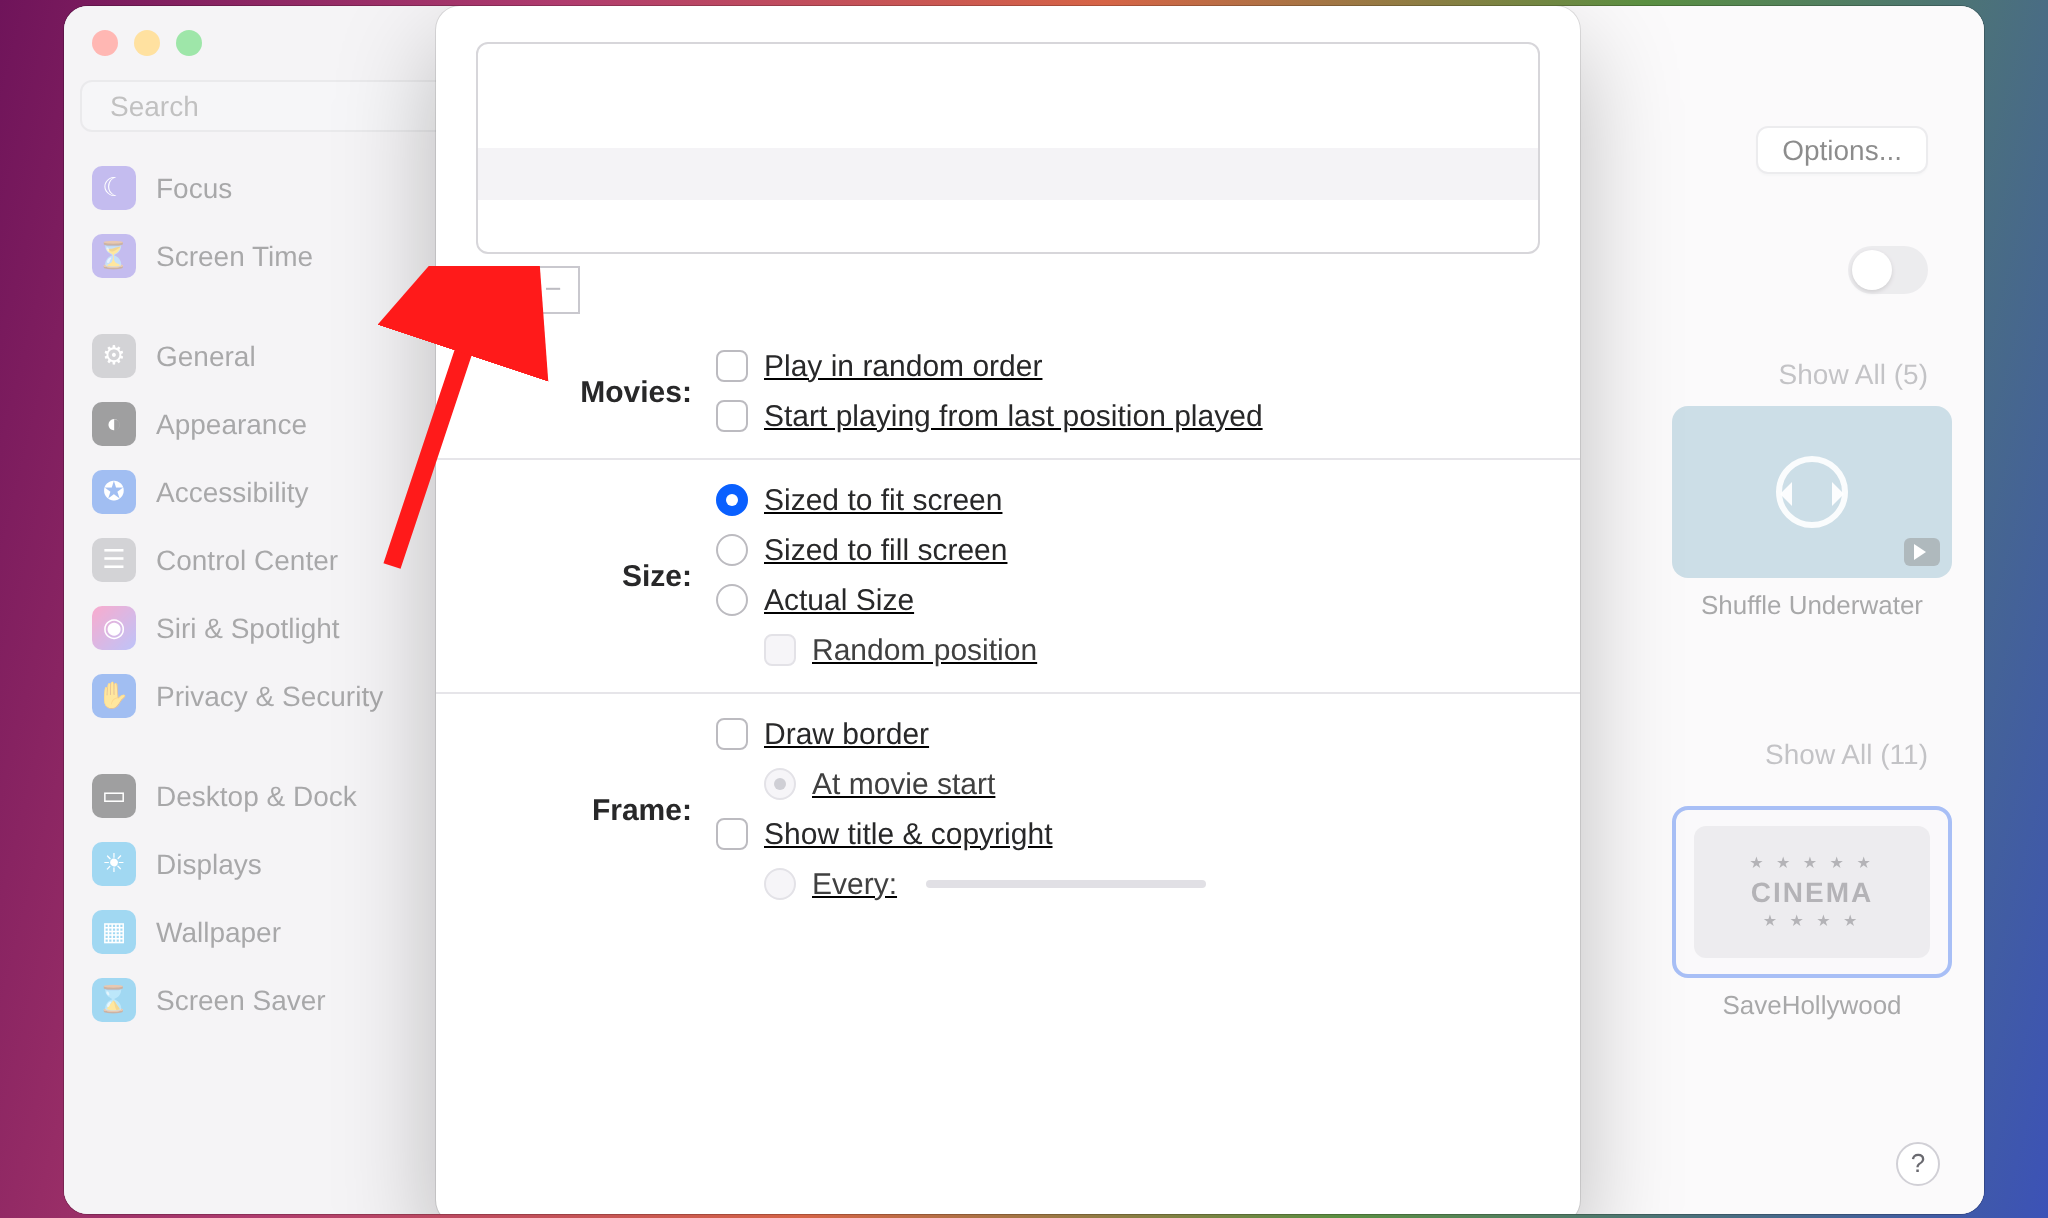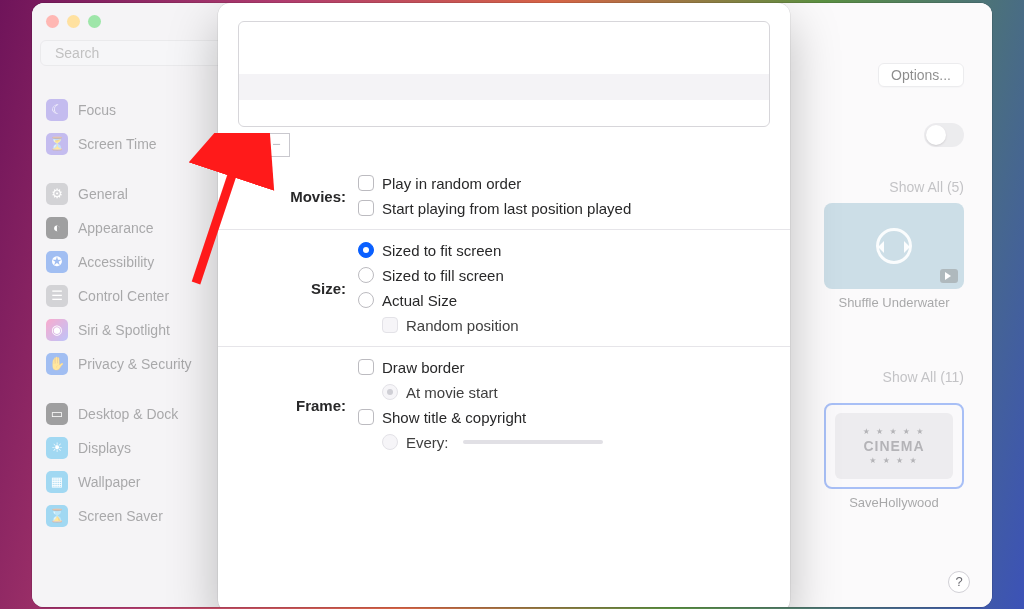--- a/index.html
+++ b/index.html
@@ -14,21 +14,21 @@
     position: relative;
     overflow: hidden;
     box-shadow: 0 0 0 .5px rgba(0,0,0,.2);
   }
 
   
   .sidebar { width: 212px; background: #e8e6ec; border-right: 1px solid #d6d4da; display:flex; flex-direction:column; padding:12px 8px; }
   .traffic { display:flex; gap:8px; padding-left:6px; margin-bottom:12px;}
   .traffic span{width:13px;height:13px;border-radius:50%;}
   .t-close{background:#ff5f57;} .t-min{background:#febc2e;} .t-max{background:#28c840;}
-  .search { display:flex; gap:6px; padding:4px 8px; border-radius:6px; border:1px solid #d1d0d6; background:#eceaef; color:#9a98a0; margin-bottom:28px;}
+  .search { display:flex; gap:6px; padding:4px 8px; border-radius:6px; border:1px solid #d1d0d6; background:#eceaef; color:#9a98a0; margin-bottom:12px;}
   .search svg{width:14px;height:14px;fill:#9a98a0;}
   .search input{border:none;background:transparent;outline:none;font-size:14px;color:#555;flex:1;}
   .nav-section{display:flex;flex-direction:column;gap:2px;}
   .nav-item{display:flex;align-items:center;gap:10px;padding:5px 6px;border-radius:6px;color:#3f3f42;font-size:14px;cursor:default;}
   .nav-item .icon{width:22px;height:22px;border-radius:5px;display:flex;align-items:center;justify-content:center;font-size:13px;flex:0 0 22px;}
   .nav-sep{height:14px;}
 
   .ic-focus{background:#7d6bdc;} .ic-screentime{background:#7d6bdc;}
   .ic-general{background:#9e9da4;} .ic-appearance{background:#2c2c2e;}
   .ic-access{background:#2f6fe3;} .ic-control{background:#9e9da4;}
@@ -45,21 +45,21 @@
   .title{font-size:18px;font-weight:600;color:#303034;}
 
   .content{flex:1;padding:0 20px 20px 20px;overflow:hidden;position:relative;}
   .options-btn{position:absolute;right:28px;top:10px;background:#fff;border:1px solid #d6d4da;border-radius:6px;padding:3px 12px;font-size:14px;box-shadow:0 1px 1px rgba(0,0,0,.04);} 
   .toggle{position:absolute;right:28px;top:70px;width:40px;height:24px;background:#d6d4da;border-radius:12px;}
   .toggle::after{content:"";position:absolute;width:20px;height:20px;border-radius:50%;background:#fff;left:2px;top:2px;box-shadow:0 1px 2px rgba(0,0,0,.3);} 
 
   .showall{position:absolute;right:28px;font-size:14px;color:#7b7a80;}
   .sa1{top:126px;} .sa2{top:316px;}
 
-  .thumb-col{position:absolute;right:28px;width:140px;display:flex;flex-direction:column;align-items:center;gap:6px;}
+  .thumb-col{position:absolute;right:16px;width:140px;display:flex;flex-direction:column;align-items:center;gap:6px;}
   .tc1{top:150px;} .tc2{top:350px;}
   .thumb{width:140px;height:86px;border-radius:8px;background:#8fb6c9;display:flex;align-items:center;justify-content:center;position:relative;overflow:hidden;}
   .thumb2{background:#f3f2f6;border:2px solid #3f72ec;}
   .thumb .spin{width:36px;height:36px;border:3px solid rgba(255,255,255,.9);border-radius:50%;position:relative;}
   .thumb .spin::before,.thumb .spin::after{content:"";position:absolute;width:0;height:0;border:6px solid transparent;}
   .thumb .spin::before{border-left-color:rgba(255,255,255,.95);right:-7px;top:10px;}
   .thumb .spin::after{border-right-color:rgba(255,255,255,.95);left:-7px;top:10px;}
   .thumb .playbadge{position:absolute;right:6px;bottom:6px;width:18px;height:14px;background:rgba(0,0,0,.45);border-radius:3px;display:flex;align-items:center;justify-content:center;}
   .thumb .playbadge::after{content:"";border:4px solid transparent;border-left:6px solid #fff;margin-left:2px;}
   .thumb-label{font-size:13px;color:#3f3f42;text-align:center;}
@@ -76,21 +76,21 @@
   .listbox{height:106px;border:1px solid #d7d6da;border-radius:6px;background:#fff;overflow:hidden;}
   .listbox .row{height:26px;}
   .listbox .row.alt{background:#f4f3f6;}
   .addremove{display:flex;margin-top:6px;background:#fff;}
   .sqbtn{width:26px;height:24px;border:1px solid #c9c8ce;display:flex;align-items:center;justify-content:center;font-size:16px;color:#4a4a4e;background:#fff;}
   .sqbtn.minus{color:#bdbcc2;border-left:none;}
 
   .form{margin-top:18px;}
   .frow{display:flex;align-items:center;margin-bottom:6px;}
   .flabel{width:120px;text-align:right;font-weight:600;color:#282829;padding-top:2px;padding-right:12px;font-size:15px;}
-  .fopts{display:flex;flex-direction:column;gap:8px;}
+  .fopts{display:flex;flex-direction:column;gap:8px;text-decoration:underline;}
   .opt{display:flex;align-items:center;gap:8px;font-size:15px;color:#282829;}
   .opt.dis{color:#404040;}
   .cbox{width:16px;height:16px;border:1px solid #bcbbc0;border-radius:4px;background:#fff;flex:0 0 16px;}
   .radio{width:16px;height:16px;border:1px solid #bcbbc0;border-radius:50%;background:#fff;flex:0 0 16px;display:flex;align-items:center;justify-content:center;}
   .radio.chk{border-color:#0a60ff;background:#0a60ff;}
   .radio.chk::after{content:"";width:6px;height:6px;border-radius:50%;background:#fff;}
   .radio.dis{border-color:#e3e2e7;background:#f6f5f8;}
   .radio.dis.chk::after{background:#cfcfd5;}
   .hr{border:none;border-top:1px solid #e6e5e9;margin:12px -20px;}
   .sub{margin-left:24px;}

